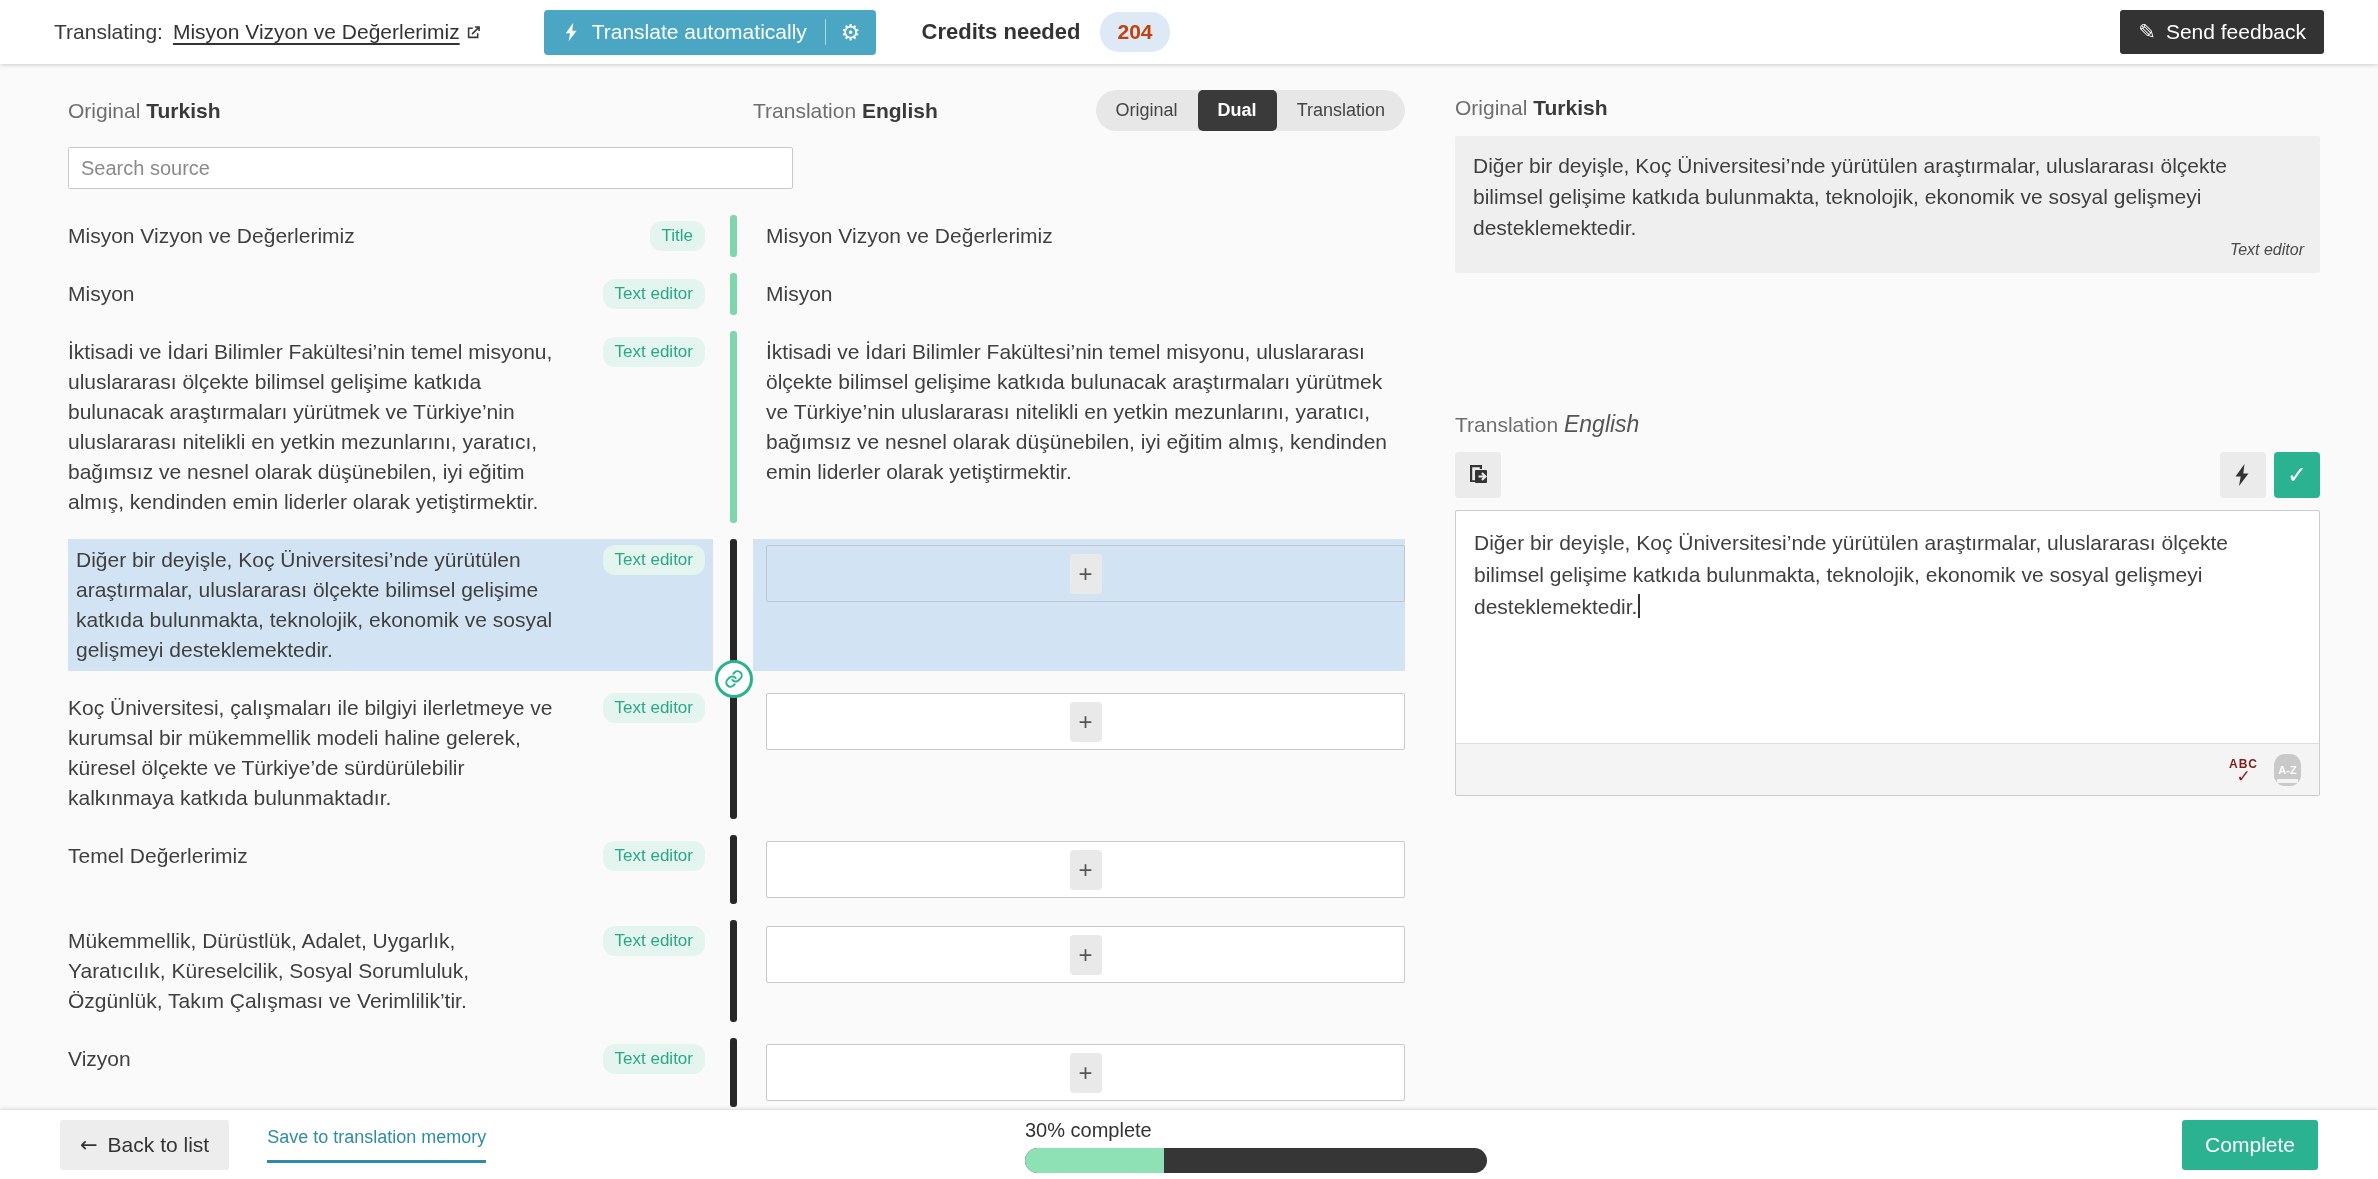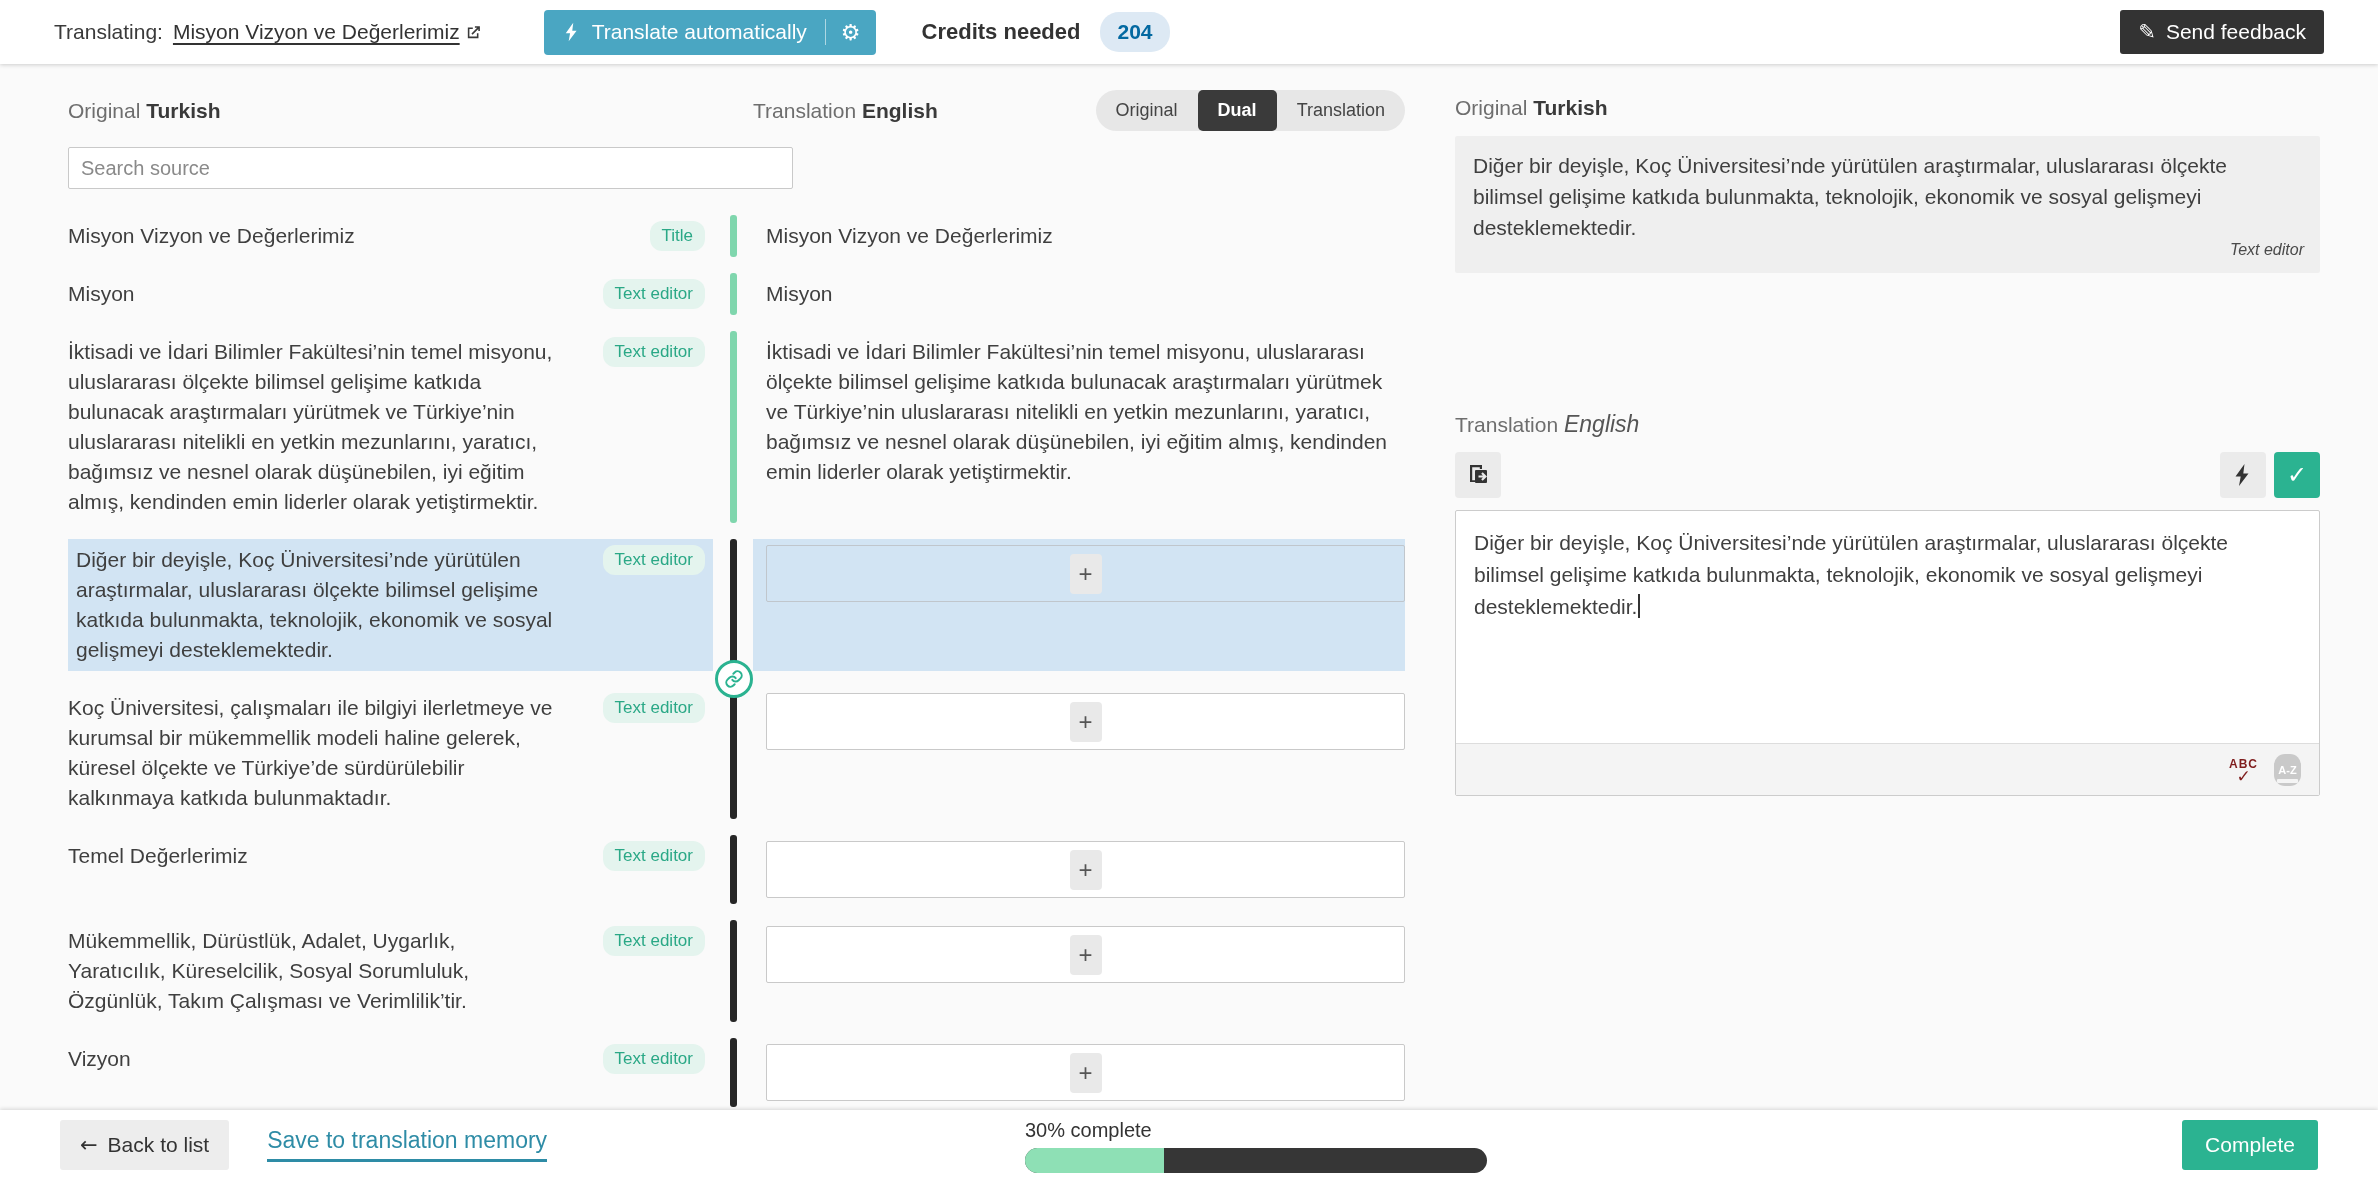--- a/index.html
+++ b/index.html
@@ -31,21 +31,21 @@
     border: none; border-radius: 4px; height: 45px;
     display: inline-flex; align-items: center;
     font-size: 21px; cursor: pointer; padding: 0;
   }
   .btn-translate .bt-main { display: inline-flex; align-items: center; gap: 10px; padding: 0 18px; }
   .btn-translate .bt-sep { width: 1px; height: 26px; background: rgba(255,255,255,.55); }
   .btn-translate .bt-gear { padding: 0 15px; font-size: 22px; display: inline-flex; align-items: center; }
   .bolt-ic { width: 20px; height: 20px; }
   .credits-label { margin-left: 46px; font-size: 22px; font-weight: bold; color: #333; }
   .credits-pill {
-    margin-left: 20px; background: #dde9f4; color: #0369a1;
+    margin-left: 20px; background: #dde9f4; color: #c2410c;
     font-size: 21px; font-weight: bold; border-radius: 19px; padding: 8px 17px;
   }
   .btn-feedback {
     margin-left: auto; background: #333333; color: #fff; border: none;
     border-radius: 3px; font-size: 21px; padding: 10px 18px;
     display: inline-flex; align-items: center; gap: 10px; cursor: pointer;
   }
 
   
   .main { position: relative; height: 1046px; overflow: hidden; display: flex; }
@@ -165,22 +165,22 @@
     height: 69px; background: #fff; box-shadow: 0 -1px 4px rgba(0,0,0,.15);
     display: flex; align-items: center; padding: 0 60px;
     position: relative; z-index: 5;
   }
   .btn-back {
     background: #ededed; border: none; border-radius: 3px; color: #333;
     font-size: 21px; padding: 13px 20px; cursor: pointer;
     display: inline-flex; align-items: center; gap: 10px;
   }
   .save-tm-link {
-    margin-left: 38px; font-size: 23px; color: #2e8ca6; cursor: pointer;
-    border-bottom: 3px solid #2e8ca6; padding-bottom: 5px;
+    margin-left: 38px; font-size: 18px; color: #2e8ca6; cursor: pointer;
+    border-bottom: 3px solid #2e8ca6; padding-bottom: 12px;
   }
   .progress-group { position: absolute; left: 1025px; top: 9px; }
   .progress-label { font-size: 20px; color: #333; margin-bottom: 6px; }
   .progress-track {
     width: 462px; height: 25px; border-radius: 13px; overflow: hidden;
     display: flex; background: #363636;
   }
   .progress-fill { background: #8ee0b5; height: 100%; }
   .btn-complete {
     position: absolute; right: 60px; top: 50%; transform: translateY(-50%);

